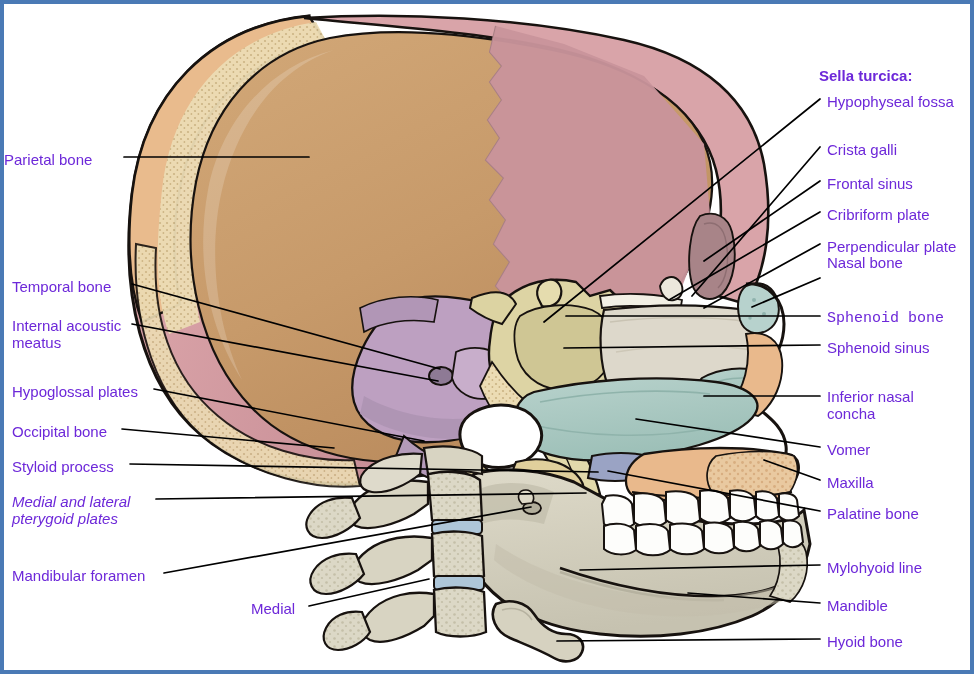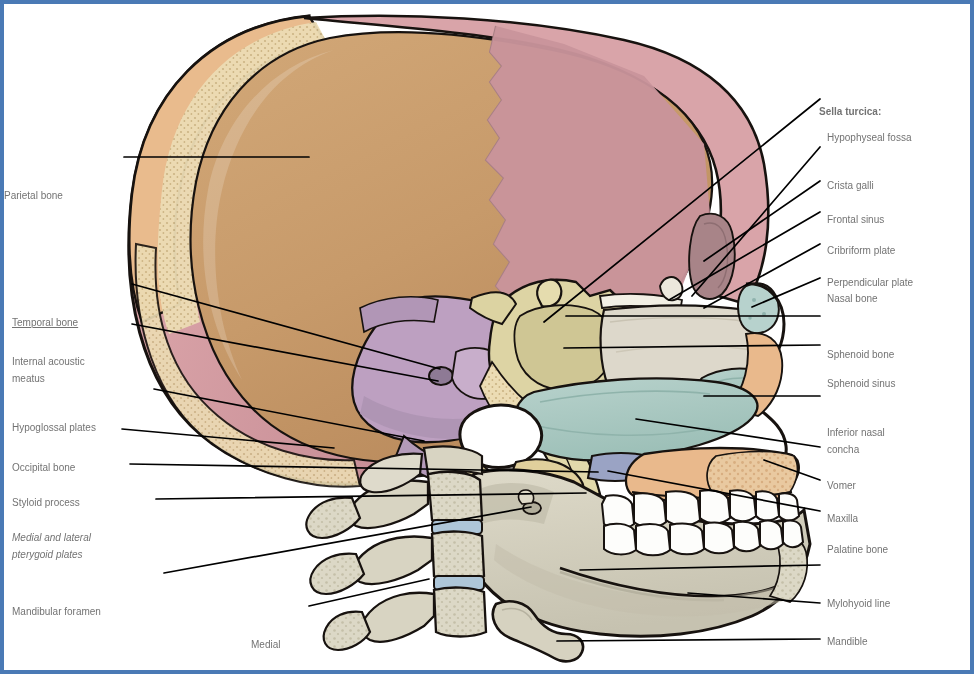--- a/index.html
+++ b/index.html
@@ -1,21 +1,21 @@
 <!DOCTYPE html>
 <html><head>
 <meta charset="utf-8">
 <style>
   html,body{margin:0;padding:0;background:#ffffff;}
   body{width:974px;height:674px;font-family:"Liberation Sans",sans-serif;}
   #frame{position:relative;width:974px;height:674px;box-sizing:border-box;
          border:4px solid #4a7ab5;background:#ffffff;overflow:hidden;}
   #stage{position:absolute;inset:0;}
   svg.art{position:absolute;left:0;top:0;width:966px;height:666px;}
-  .lbl{position:absolute;font-size:10px;color:#737373;line-height:17px;white-space:pre;margin-top:36px;}
+  .lbl{position:absolute;font-size:15px;color:#6d28d9;line-height:17px;white-space:pre;}
   .lbl.bold{font-weight:bold;}
   .lbl.r{text-align:left;}
 </style>
 </head>
 <body>
 
 <div id="frame">
  <div id="stage">
 
   <svg class="art" viewBox="0 0 966 666">
@@ -305,41 +305,41 @@
           <polyline points="816,507 604,467"></polyline>
           <polyline points="816,561 576,566"></polyline>
           <polyline points="816,599 684,589"></polyline>
           <polyline points="816,635 553,637"></polyline>
         </g>
 
   </svg>
 
   <div>
         <div class="lbl" style="left: 0; top: 147px;">Parietal bone</div>
-        <div class="lbl" style="left: 8px; top: 274px; text-decoration: underline;">Temporal bone</div>
+        <div class="lbl" style="left: 8px; top: 274px;">Temporal bone</div>
         <div class="lbl" style="left: 8px; top: 313px;">Internal acoustic
 meatus</div>
         <div class="lbl" style="left: 8px; top: 379px;">Hypoglossal plates</div>
         <div class="lbl" style="left: 8px; top: 419px;">Occipital bone</div>
         <div class="lbl" style="left: 8px; top: 454px;">Styloid process</div>
         <div class="lbl" style="left: 8px; top: 489px; font-style: italic;">Medial and lateral
 pterygoid plates</div>
         <div class="lbl" style="left: 8px; top: 563px;">Mandibular foramen</div>
         <div class="lbl" style="left: 247px; top: 596px;">Medial</div>
       </div>
 
   <div>
         <div class="lbl bold r" style="left: 815px; top: 63px;">Sella turcica:</div>
         <div class="lbl r" style="left: 823px; top: 89px;">Hypophyseal fossa</div>
         <div class="lbl r" style="left: 823px; top: 137px;">Crista galli</div>
         <div class="lbl r" style="left: 823px; top: 171px;">Frontal sinus</div>
         <div class="lbl r" style="left: 823px; top: 202px;">Cribriform plate</div>
         <div class="lbl r" style="left: 823px; top: 234px;">Perpendicular plate</div>
         <div class="lbl r" style="left: 823px; top: 250px;">Nasal bone</div>
-        <div class="lbl r" style="left: 823px; top: 306px;">Sphenoid bone</div>
+        <div class="lbl r" style="left: 823px; top: 306px; font-family: Liberation Mono, monospace;">Sphenoid bone</div>
         <div class="lbl r" style="left: 823px; top: 335px;">Sphenoid sinus</div>
         <div class="lbl r" style="left: 823px; top: 384px;">Inferior nasal
 concha</div>
         <div class="lbl r" style="left: 823px; top: 437px;">Vomer</div>
         <div class="lbl r" style="left: 823px; top: 470px; text-align: center;">Maxilla</div>
         <div class="lbl r" style="left: 823px; top: 501px;">Palatine bone</div>
         <div class="lbl r" style="left: 823px; top: 555px;">Mylohyoid line</div>
         <div class="lbl r" style="left: 823px; top: 593px;">Mandible</div>
         <div class="lbl r" style="left: 823px; top: 629px;">Hyoid bone</div>
       </div>

